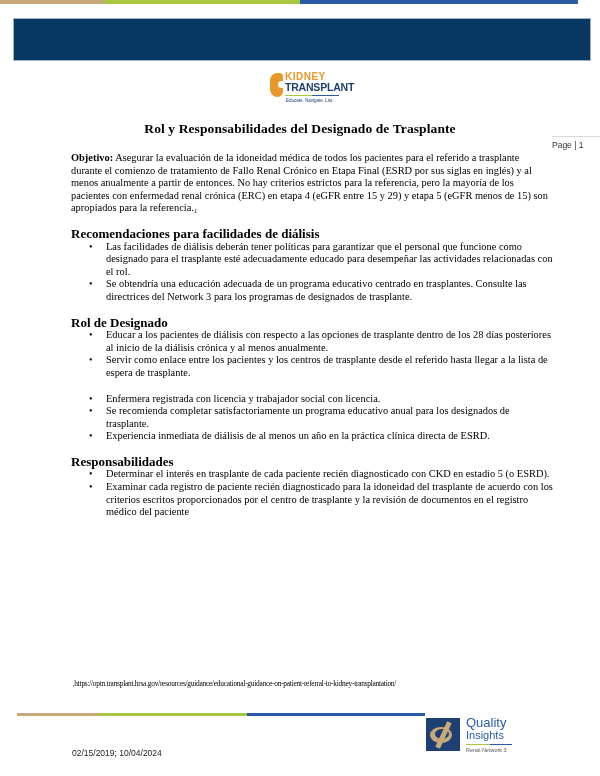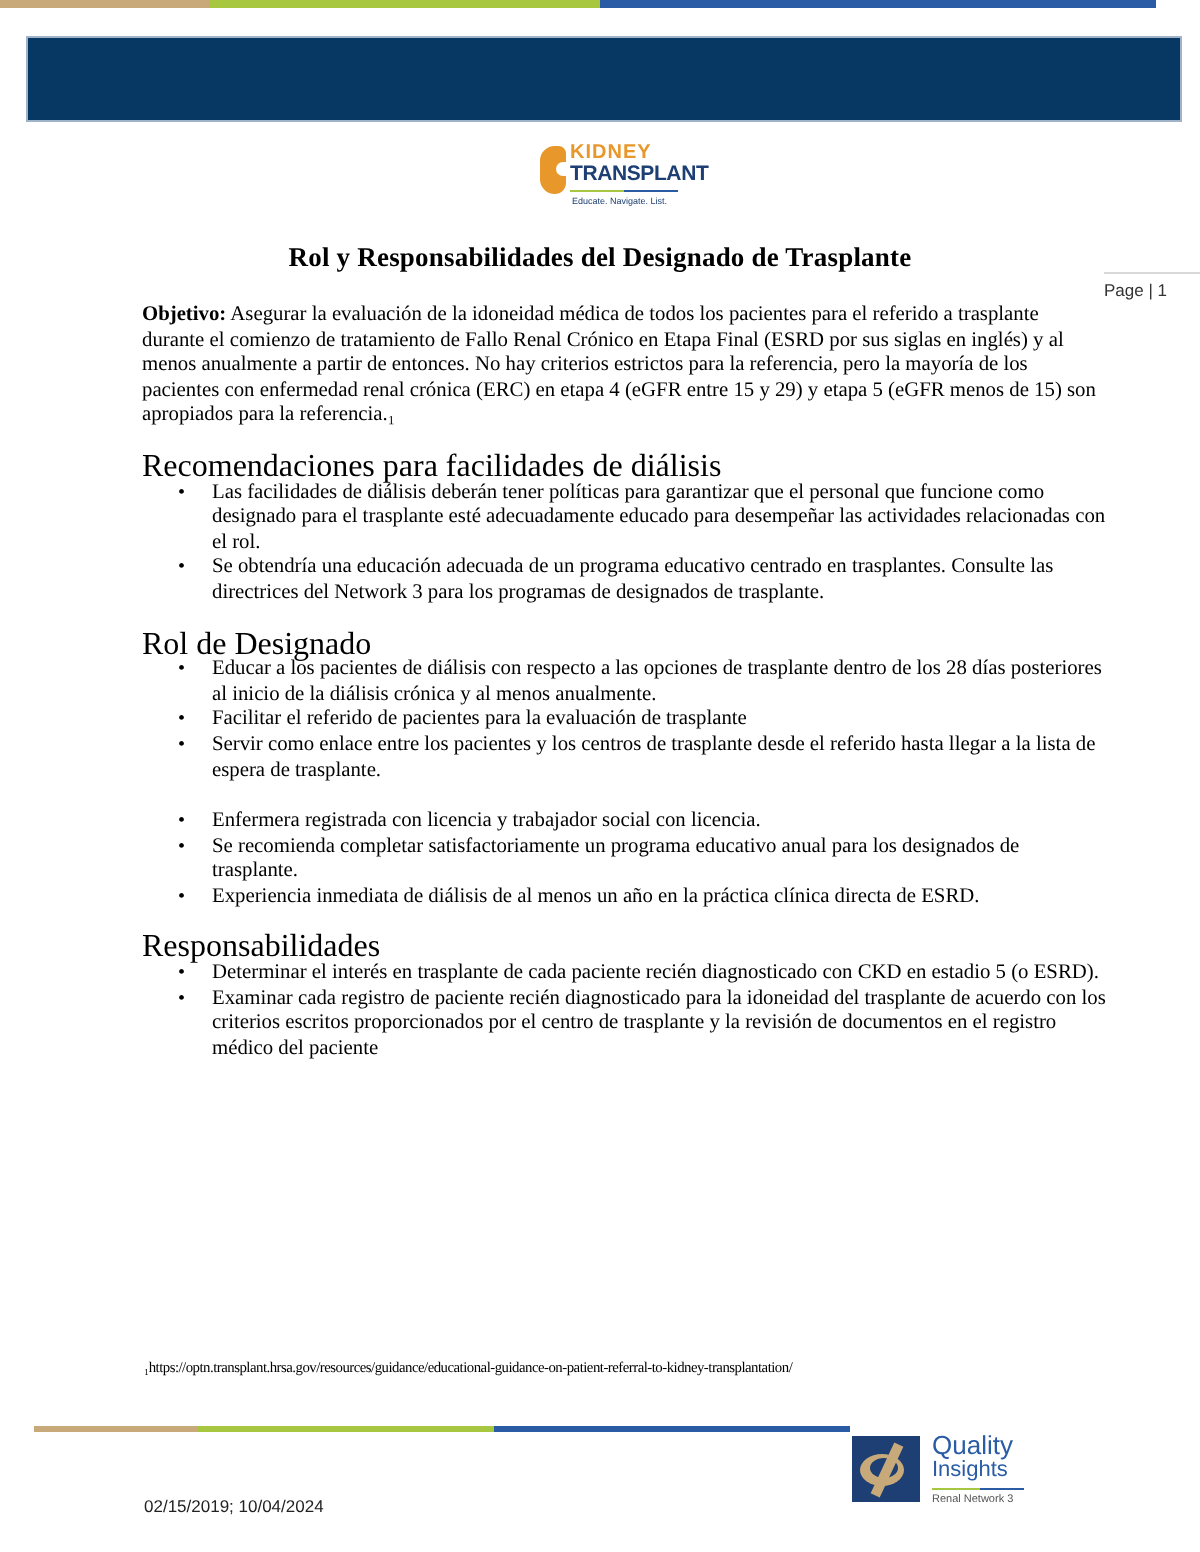--- a/index.html
+++ b/index.html
@@ -22,21 +22,21 @@
 
     .page-label { position: absolute; left: 552px; top: 140px; font-family: "Liberation Sans", sans-serif; font-size: 8.5px; color: #333; }
     .page-rule { position: absolute; left: 552px; top: 136px; width: 48px; height: 1px; background: #d9d9d9; }
 
     .title { position: absolute; left: 0; width: 600px; top: 121px; text-align: center; font-weight: bold; font-size: 13.5px; letter-spacing: 0.1px; }
 
     .content { position: absolute; left: 71px; top: 152px; width: 482px; font-size: 10.4px; line-height: 12.6px; }
     .content p { margin: 0; }
     .content .lbl { font-weight: bold; }
     .section { margin-top: 13px; }
-    .section-heading { font-weight: normal; font-size: 16px; }
+    .section-heading { font-weight: bold; font-size: 13px; }
     ul.bullets { list-style: none; margin: 0; padding: 0; }
     ul.bullets li { position: relative; padding-left: 35px; }
     ul.bullets li::before { content: "\2022"; position: absolute; left: 18px; top: 0; font-size: 10px; }
 
     .footnote { position: absolute; left: 72px; top: 679px; font-size: 7.4px; color: #000; letter-spacing: -0.25px; white-space: nowrap; }
 
     .bottom-stripe { position: absolute; top: 713px; left: 17px; width: 408px; height: 3px; display: flex; }
     .bottom-stripe .tan { width: 82px; background: #c8a97a; }
     .bottom-stripe .green { width: 148px; background: #a6c73f; }
     .bottom-stripe .blue { flex: 1; background: #2a5ca6; }
@@ -87,21 +87,20 @@
     <ul class="bullets">
       <li>Las facilidades de diálisis deberán tener políticas para garantizar que el personal que funcione como designado para el trasplante esté adecuadamente educado para desempeñar las actividades relacionadas con el rol.</li>
       <li>Se obtendría una educación adecuada de un programa educativo centrado en trasplantes. Consulte las directrices del Network 3 para los programas de designados de trasplante.</li>
     </ul>
   </div>
 
   <div class="section">
     <div class="section-heading">Rol de Designado</div>
     <ul class="bullets">
       <li>Educar a los pacientes de diálisis con respecto a las opciones de trasplante dentro de los 28 días posteriores al inicio de la diálisis crónica y al menos anualmente.</li>
-      <li>Facilitar el referido de pacientes para la evaluación de trasplante</li>
       <li>Servir como enlace entre los pacientes y los centros de trasplante desde el referido hasta llegar a la lista de espera de trasplante.</li>
     </ul>
   </div>
 
   <div class="section">
     <ul class="bullets">
       <li>Enfermera registrada con licencia y trabajador social con licencia.</li>
       <li>Se recomienda completar satisfactoriamente un programa educativo anual para los designados de trasplante.</li>
       <li>Experiencia inmediata de diálisis de al menos un año en la práctica clínica directa de ESRD.</li>
     </ul>

